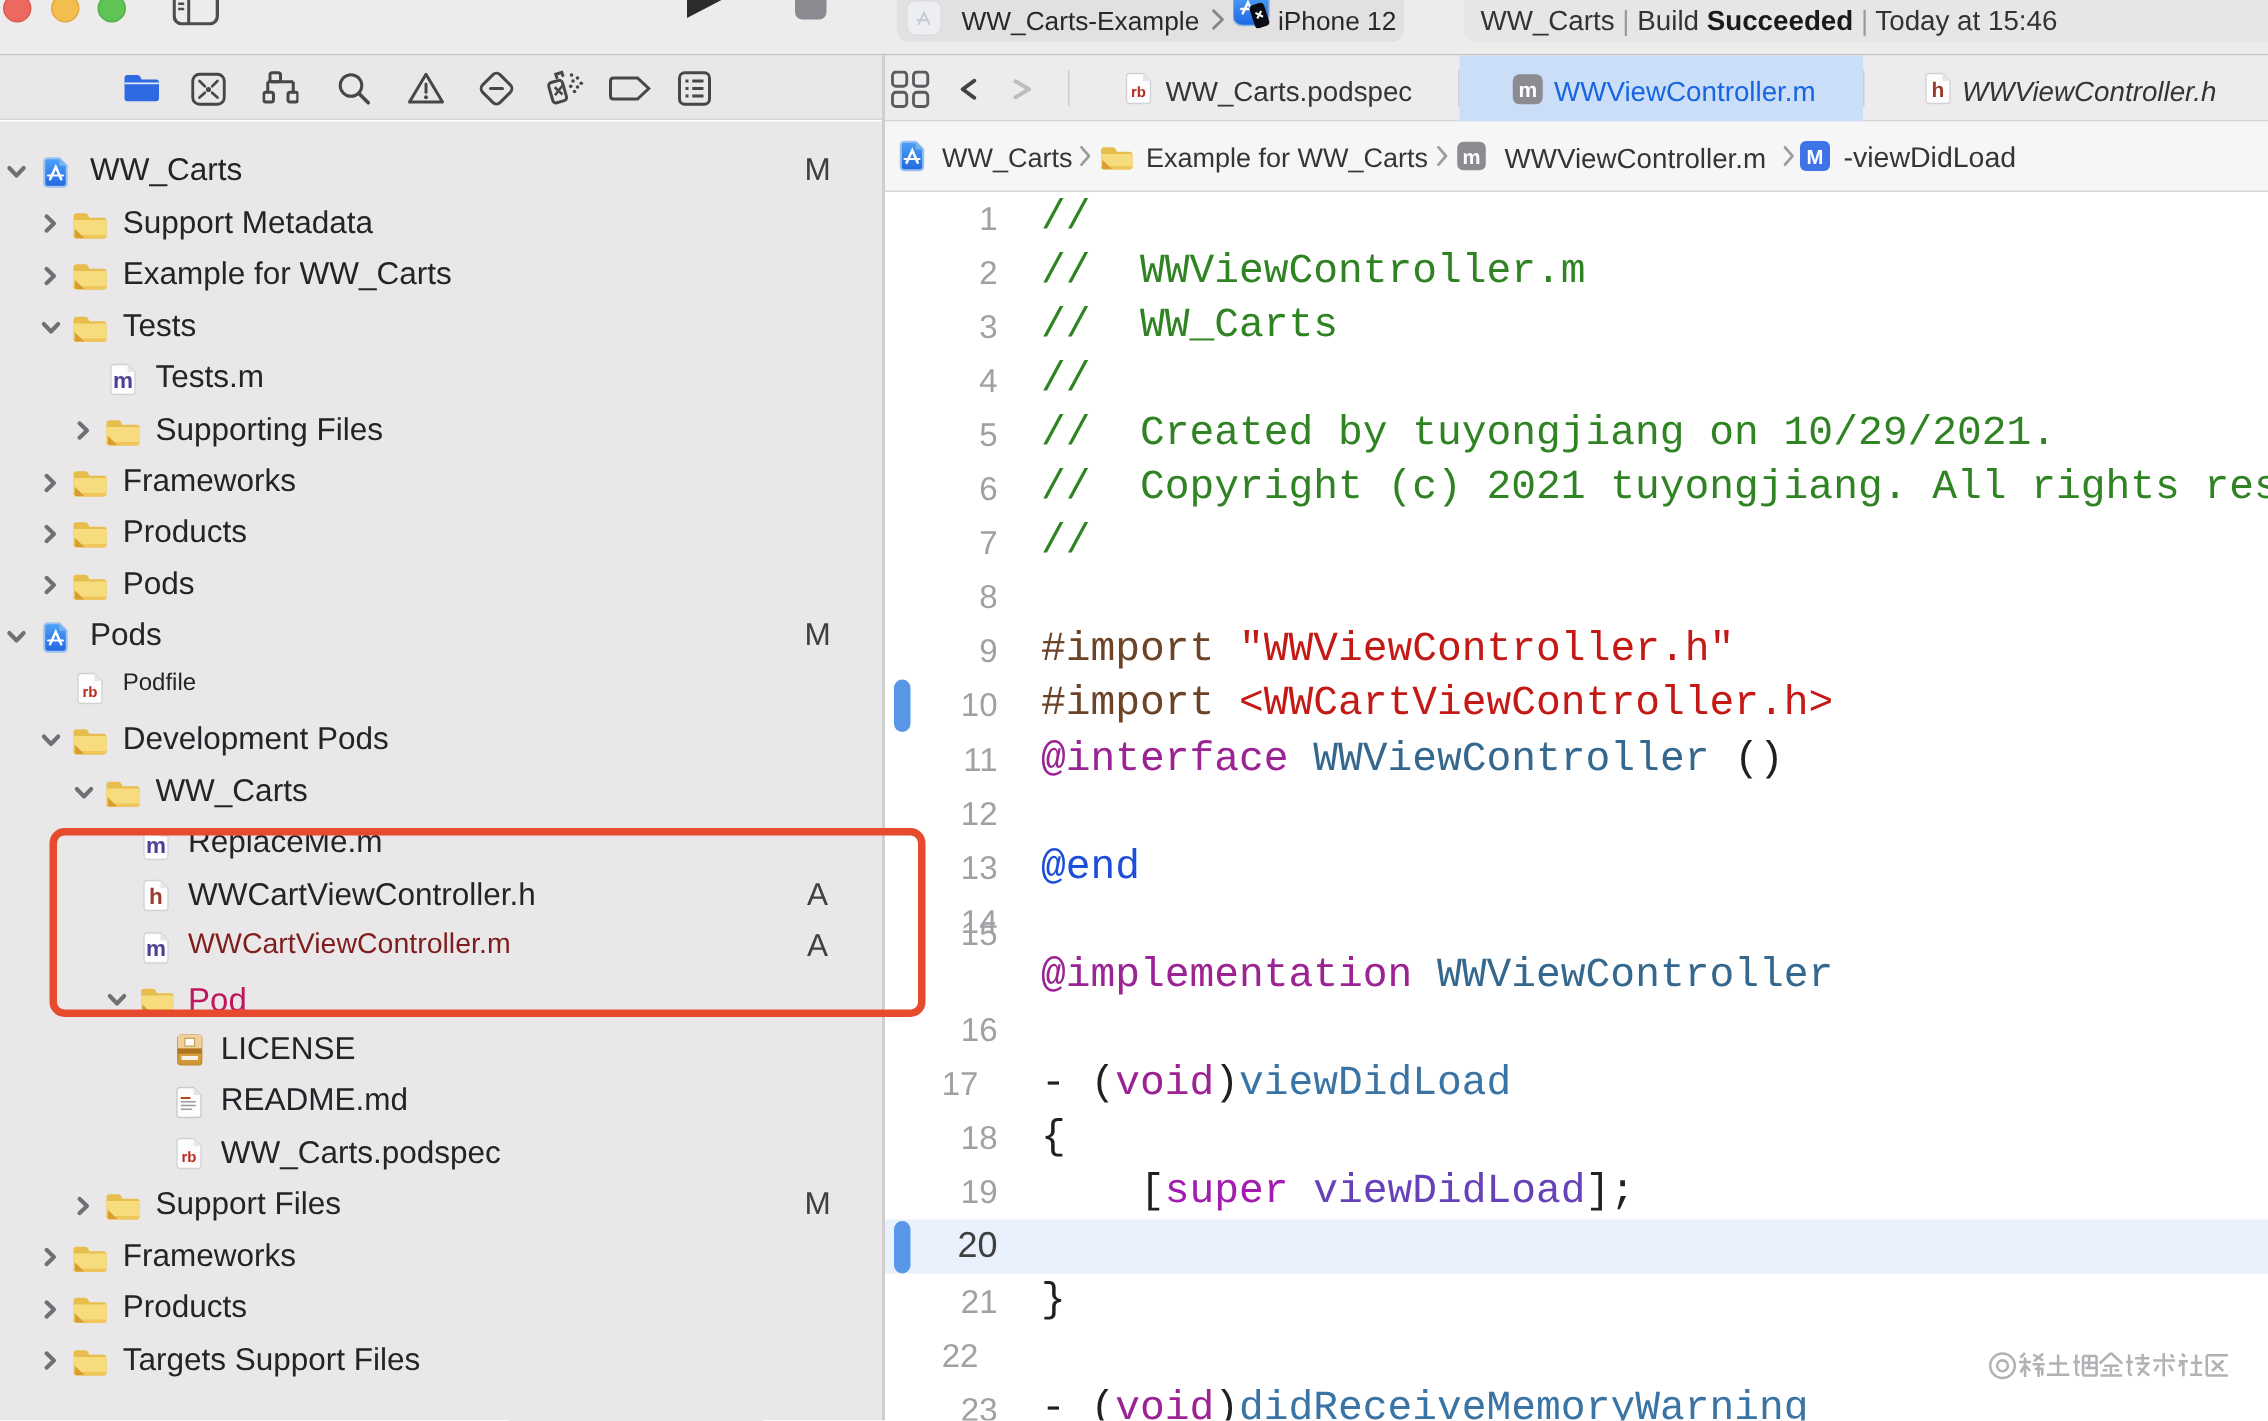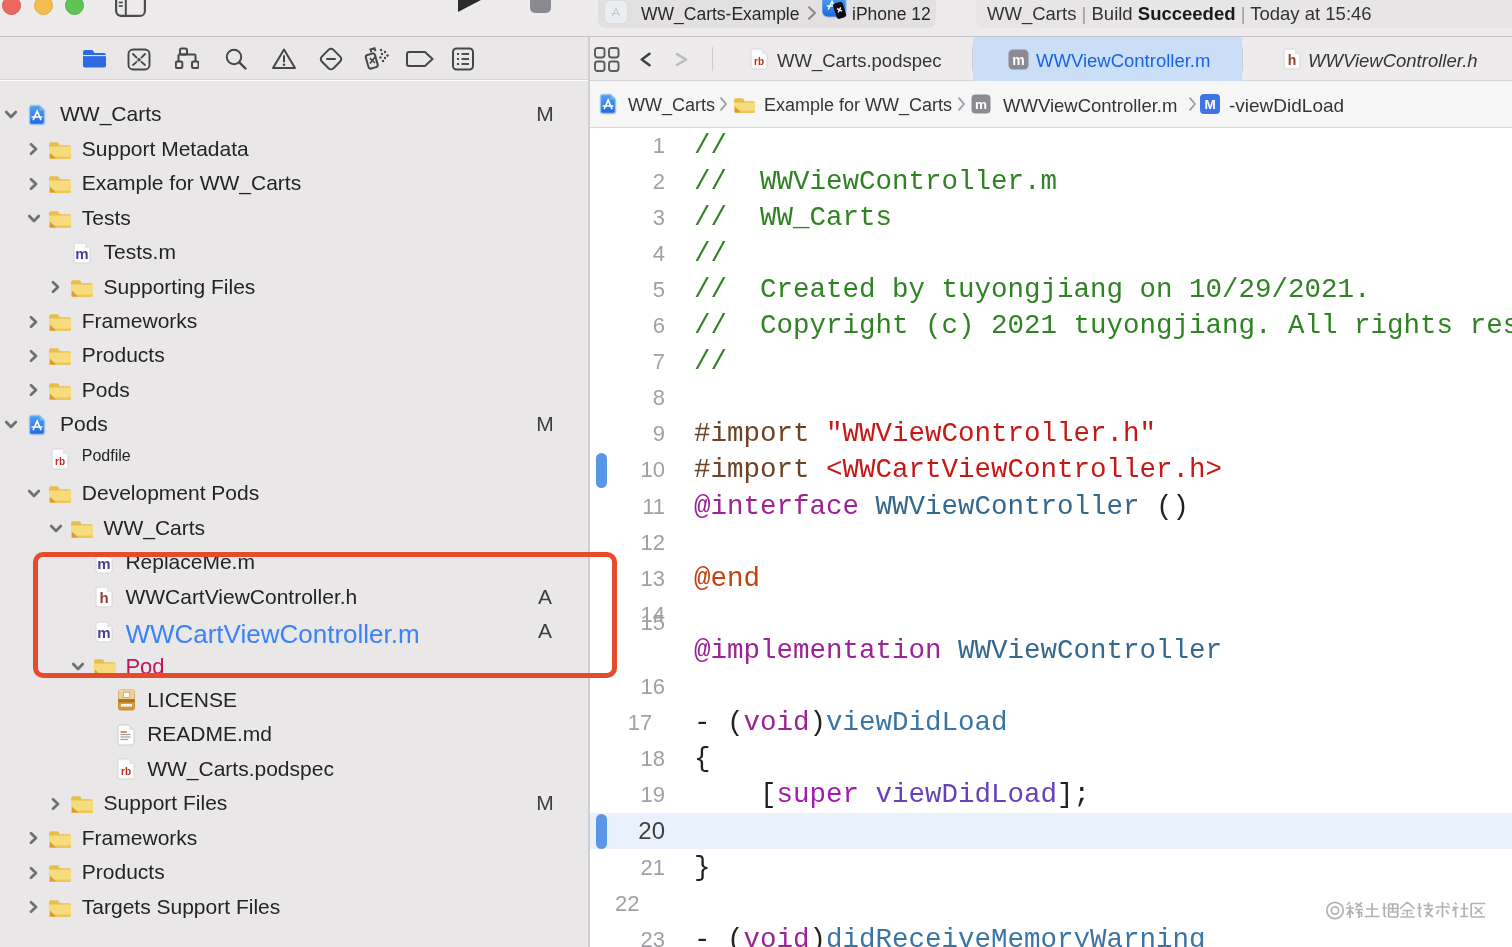--- a/index.html
+++ b/index.html
@@ -273,21 +273,21 @@
 <path d="M12 1 L12 6 L17 6 Z" fill="#e7e7eb"></path>
 <text x="9.0" y="16.5" font-family="Liberation Sans,sans-serif" font-size="15" font-weight="700" fill="#9a3b2c" text-anchor="middle">h</text>
   </svg>
 <div class="lbl" style="left:125.4px;top:584.6250000000001px;font-size:21px;color:#242428">WWCartViewController.h</div>
 <div class="lbl" style="left:525px;top:584.6250000000001px;width:40px;text-align:center;font-size:21px;font-weight:500;color:#3e3e44">A</div>
 <svg style="position:absolute;left:95.10000000000001px;top:620.575px" width="18" height="22" viewBox="0 0 18 22">
     <path d="M1 3.2 Q1 1 3.2 1 L12 1 L17 6 L17 18.8 Q17 21 14.8 21 L3.2 21 Q1 21 1 18.8 Z" fill="#fdfdfe" stroke="#d2d2d6" stroke-width="0.9"></path>
 <path d="M12 1 L12 6 L17 6 Z" fill="#e7e7eb"></path>
 <text x="9.0" y="16.5" font-family="Liberation Sans,sans-serif" font-size="15" font-weight="700" fill="#4c4096" text-anchor="middle">m</text>
   </svg>
-<div class="lbl" style="left:125.4px;top:619.075px;font-size:26px;color:#3b82f6">WWCartViewController.m</div>
+<div class="lbl" style="left:125.4px;top:619.075px;font-size:19px;color:#7f1d1d">WWCartViewController.m</div>
 <div class="lbl" style="left:525px;top:619.075px;width:40px;text-align:center;font-size:21px;font-weight:500;color:#3e3e44">A</div>
 <svg style="position:absolute;left:71.10000000000001px;top:661.5250000000001px" width="14" height="9" viewBox="0 0 14 9">
     <path d="M2.2 2 L7.0 7 L11.8 2" fill="none" stroke="#6f6f76" stroke-width="2.7" stroke-linecap="round" stroke-linejoin="round"></path>
   </svg>
 <svg style="position:absolute;left:92.5px;top:656.5250000000001px" width="24" height="20" viewBox="0 0 24 20">
     <path d="M1 4.5 Q1 2.2 3.2 2.2 L8.8 2.2 Q10.3 2.2 10.9 3.6 L11.6 5.2 L21 5.2 Q23 5.2 23 7.2 L23 17 Q23 19 21 19 L3 19 Q1 19 1 17 Z" fill="#e7bd4d"></path>
 <path d="M1 6.6 L23 6.6 L23 16.8 Q23 18.6 21 18.6 L3 18.6 Q1 18.6 1 16.8 Z" fill="#f7dc7d"></path>
 <path d="M1 16.6 L23 16.6 L23 17 Q23 19 21 19 L3 19 Q1 19 1 17 Z" fill="#eec65c"></path>
 <path d="M1.8 12.5 L8.2 18.6 L3 18.6 Q1.8 18.6 1.8 17.4 Z" fill="#d99c2e"></path>
   </svg>
@@ -452,35 +452,35 @@
 <div class="lbl" style="left:694px;top:344.1px;height:36.1px;line-height:36.1px;font-family:&quot;Liberation Mono&quot;,monospace;font-size:27.5px;color:#1f1f24"><span style="color:#2f8323">//</span></div>
 <div class="lbl" style="left:615px;top:380.20000000000005px;width:50px;height:36.1px;line-height:36.1px;text-align:right;font-size:22px;color:#a0a0a5">8</div>
 <div class="lbl" style="left:615px;top:416.3px;width:50px;height:36.1px;line-height:36.1px;text-align:right;font-size:22px;color:#a0a0a5">9</div>
 <div class="lbl" style="left:694px;top:416.3px;height:36.1px;line-height:36.1px;font-family:&quot;Liberation Mono&quot;,monospace;font-size:27.5px;color:#1f1f24"><span style="color:#6d4327">#import</span> <span style="color:#c41a16">"WWViewController.h"</span></div>
 <div class="lbl" style="left:615px;top:452.40000000000003px;width:50px;height:36.1px;line-height:36.1px;text-align:right;font-size:22px;color:#a0a0a5">10</div>
 <div class="lbl" style="left:694px;top:452.40000000000003px;height:36.1px;line-height:36.1px;font-family:&quot;Liberation Mono&quot;,monospace;font-size:27.5px;color:#1f1f24"><span style="color:#6d4327">#import</span> <span style="color:#c41a16">&lt;WWCartViewController.h&gt;</span></div>
 <div class="lbl" style="left:615px;top:488.5px;width:50px;height:36.1px;line-height:36.1px;text-align:right;font-size:22px;color:#a0a0a5">11</div>
 <div class="lbl" style="left:694px;top:488.5px;height:36.1px;line-height:36.1px;font-family:&quot;Liberation Mono&quot;,monospace;font-size:27.5px;color:#1f1f24"><span style="color:#9b2393">@interface</span> <span style="color:#35688f">WWViewController</span> ()</div>
 <div class="lbl" style="left:615px;top:524.6px;width:50px;height:36.1px;line-height:36.1px;text-align:right;font-size:22px;color:#a0a0a5">12</div>
 <div class="lbl" style="left:615px;top:560.7px;width:50px;height:36.1px;line-height:36.1px;text-align:right;font-size:22px;color:#a0a0a5">13</div>
-<div class="lbl" style="left:694px;top:560.7px;height:36.1px;line-height:36.1px;font-family:&quot;Liberation Mono&quot;,monospace;font-size:27.5px;color:#1f1f24"><span style="color:#c2410c">@end</span></div>
+<div class="lbl" style="left:694px;top:560.7px;height:36.1px;line-height:36.1px;font-family:&quot;Liberation Mono&quot;,monospace;font-size:27.5px;color:#1f1f24"><span style="color:#1d4ed8">@end</span></div>
 <div class="lbl" style="left:615px;top:596.8px;width:50px;height:36.1px;line-height:36.1px;text-align:right;font-size:22px;color:#a0a0a5">14</div>
 <div class="lbl" style="left:615px;top:605px;width:50px;height:36.1px;line-height:36.1px;text-align:right;font-size:22px;color:#a0a0a5">15</div>
 <div class="lbl" style="left:694px;top:632.9000000000001px;height:36.1px;line-height:36.1px;font-family:&quot;Liberation Mono&quot;,monospace;font-size:27.5px;color:#1f1f24"><span style="color:#9b2393">@implementation</span> <span style="color:#35688f">WWViewController</span></div>
 <div class="lbl" style="left:615px;top:669.0px;width:50px;height:36.1px;line-height:36.1px;text-align:right;font-size:22px;color:#a0a0a5">16</div>
 <div class="lbl" style="left:615px;top:705.1px;width:50px;height:36.1px;line-height:36.1px;text-align:center;font-size:22px;color:#a0a0a5">17</div>
 <div class="lbl" style="left:694px;top:705.1px;height:36.1px;line-height:36.1px;font-family:&quot;Liberation Mono&quot;,monospace;font-size:27.5px;color:#1f1f24">- (<span style="color:#9b2393">void</span>)<span style="color:#3a74a4">viewDidLoad</span></div>
 <div class="lbl" style="left:615px;top:741.2px;width:50px;height:36.1px;line-height:36.1px;text-align:right;font-size:22px;color:#a0a0a5">18</div>
 <div class="lbl" style="left:694px;top:741.2px;height:36.1px;line-height:36.1px;font-family:&quot;Liberation Mono&quot;,monospace;font-size:27.5px;color:#1f1f24">{</div>
 <div class="lbl" style="left:615px;top:777.3000000000001px;width:50px;height:36.1px;line-height:36.1px;text-align:right;font-size:22px;color:#a0a0a5">19</div>
 <div class="lbl" style="left:694px;top:777.3000000000001px;height:36.1px;line-height:36.1px;font-family:&quot;Liberation Mono&quot;,monospace;font-size:27.5px;color:#1f1f24">&nbsp;&nbsp;&nbsp;&nbsp;[<span style="color:#a21caf">super</span> <span style="color:#6741b8">viewDidLoad</span>];</div>
 <div class="lbl" style="left:615px;top:813.4px;width:50px;height:36.1px;line-height:36.1px;text-align:right;font-size:24px;color:#404040">20</div>
 <div class="lbl" style="left:615px;top:849.5px;width:50px;height:36.1px;line-height:36.1px;text-align:right;font-size:22px;color:#a0a0a5">21</div>
 <div class="lbl" style="left:694px;top:849.5px;height:36.1px;line-height:36.1px;font-family:&quot;Liberation Mono&quot;,monospace;font-size:27.5px;color:#1f1f24">}</div>
-<div class="lbl" style="left:615px;top:885.6px;width:50px;height:36.1px;line-height:36.1px;text-align:left;font-size:22px;color:#a0a0a5">22</div>
+<div class="lbl" style="left:615px;top:885.6px;width:50px;height:36.1px;line-height:36.1px;text-align:center;font-size:22px;color:#a0a0a5">22</div>
 <div class="lbl" style="left:615px;top:921.7px;width:50px;height:36.1px;line-height:36.1px;text-align:right;font-size:22px;color:#a0a0a5">23</div>
 <div class="lbl" style="left:694px;top:921.7px;height:36.1px;line-height:36.1px;font-family:&quot;Liberation Mono&quot;,monospace;font-size:27.5px;color:#1f1f24">- (<span style="color:#9b2393">void</span>)<span style="color:#3a74a4">didReceiveMemoryWarning</span></div>
 <div class="abs" style="left:33px;top:552px;width:584px;height:126px;border:5px solid #e54b2c;border-radius:10px"></div>
 <svg style="position:absolute;left:1325px;top:901px" width="165" height="21" viewBox="0 0 165 21">
     <g stroke="#b2b2b6" stroke-width="1.7" fill="none">
       <circle cx="10" cy="9.5" r="8.2"></circle>
       <circle cx="10" cy="9.5" r="3.6"></circle>
       <path d="M25.0 1 L22.0 4 M21.0 7 L29.0 7 M25.0 4 L25.0 17 M25.0 9 L22.0 14 M25.0 9 L28.5 13"></path>
       <path d="M30.5 2 L37.0 6 M37.0 1.5 L31.0 6.5 M30.0 8.5 L38.0 8.5 M34.0 8.5 L34.0 17 M31.5 11.5 L36.5 11.5 L36.5 16"></path>
       <path d="M47.1 2 L47.1 15 M41.1 8 L53.1 8 M39.6 15.5 L54.6 15.5"></path>

